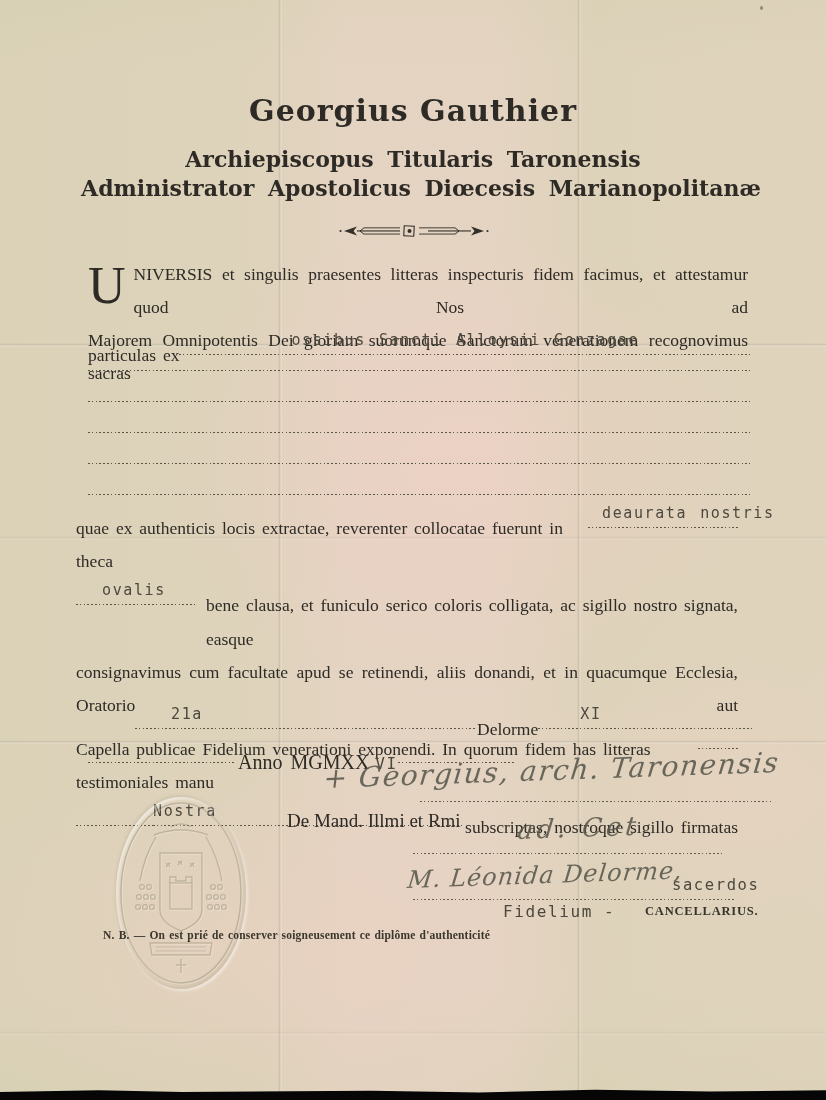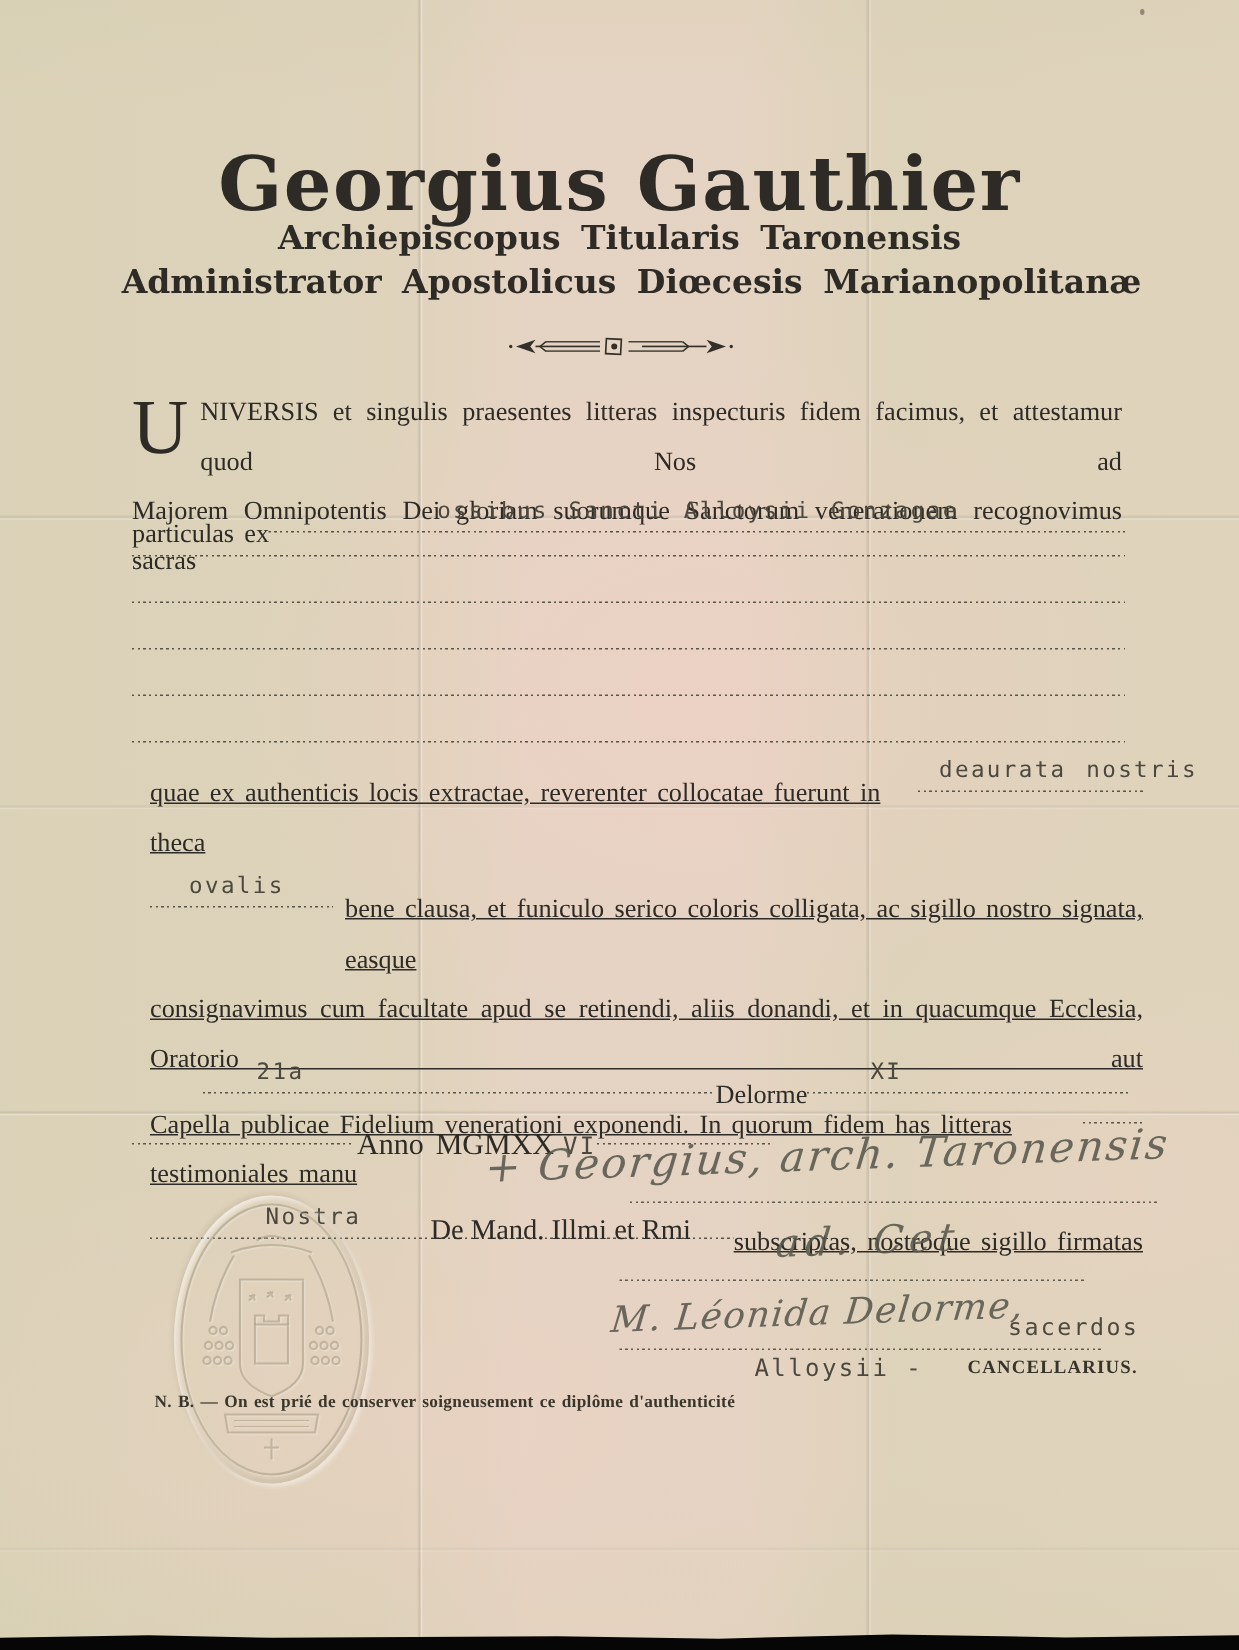--- a/index.html
+++ b/index.html
@@ -15,39 +15,39 @@
     font-family:"Liberation Serif", serif;
     color:#2e2b26;
   }
   
   .fold-v{position:absolute;top:0;bottom:0;width:4px;pointer-events:none;
     background:linear-gradient(90deg, rgba(255,255,255,0) 0, rgba(118,108,86,.20) 45%, rgba(255,255,255,.30) 75%, rgba(255,255,255,0) 100%);}
   .fold-h{position:absolute;left:0;right:0;height:4px;pointer-events:none;
     background:linear-gradient(180deg, rgba(255,255,255,0) 0, rgba(118,108,86,.17) 45%, rgba(255,255,255,.28) 75%, rgba(255,255,255,0) 100%);}
   
   .hdr{position:absolute;left:0;right:0;text-align:center;}
-  .title{top:93px;font-size:50px;font-weight:bold;font-family:"DejaVu Serif",serif;letter-spacing:1px;}
+  .title{top:93px;font-size:30px;font-weight:bold;font-family:"DejaVu Serif",serif;letter-spacing:1px;}
   .sub1{top:146px;font-size:22px;font-weight:bold;font-family:"DejaVu Serif",serif;word-spacing:6px;}
   .sub2{top:175px;font-size:22px;font-weight:bold;font-family:"DejaVu Serif",serif;word-spacing:6px;padding-left:16px;}
   .ornament{position:absolute;top:222px;left:338px;width:152px;height:18px;}
   
   .dotbg{background-image:repeating-linear-gradient(90deg, rgba(64,62,50,.85) 0 1.6px, rgba(64,62,50,0) 1.6px 3.8px);
     background-size:100% 1.4px;background-repeat:no-repeat;background-position:0 calc(100% - 6px);}
   .blank{position:relative;}
   
   .body-line{font-size:17.5px;line-height:33px;word-spacing:2.5px;}
   .just{text-align:justify;text-align-last:justify;}
   .intro{position:absolute;left:88px;width:660px;top:258px;}
   .dropcap{float:left;font-size:52px;line-height:56px;padding-right:8px;font-family:"Liberation Serif",serif;}
   .row{display:flex;align-items:baseline;}
   .typed{font-family:"DejaVu Sans Mono",monospace;font-size:15px;color:#4c483e;letter-spacing:1.6px;white-space:nowrap;}
   .typed-in-blank{position:absolute;bottom:4px;}
   .ruled{position:absolute;left:88px;right:76px;top:347px;}
   .ruled > div{height:30.8px;}
-  .clauses{position:absolute;left:100px;width:662px;top:501px;text-decoration:underline;}
+  .clauses{position:absolute;left:76px;width:662px;top:501px;}
   .clauses .body-line{line-height:33.2px;}
   .dateline1{position:absolute;left:135px;right:74px;top:702px;}
   .dateline2{position:absolute;left:88px;top:736px;display:flex;align-items:baseline;}
   .anno{font-size:20px;word-spacing:3px;}
   
   .hand{font-family:"DejaVu Serif",serif;font-style:italic;color:rgba(88,86,76,.88);
     transform:rotate(-2deg) skewX(-8deg);transform-origin:left bottom;white-space:nowrap;}
   .sigline{position:absolute;height:2px;background-image:repeating-linear-gradient(90deg, rgba(64,62,50,.8) 0 1.6px, rgba(64,62,50,0) 1.6px 3.8px);background-size:100% 1.4px;background-repeat:no-repeat;background-position:0 0;}
   .printed{font-size:19px;}
   .caps{font-size:12.5px;letter-spacing:.8px;font-weight:bold;color:#38342c;}
@@ -164,21 +164,21 @@
   <div class="hand" style="position:absolute;left:322px;top:762px;font-size:28px;letter-spacing:1.5px;">+ Georgius, arch. Taronensis</div>
   <div class="sigline" style="left:420px;top:801px;width:352px;"></div>
 
   <div class="printed" style="position:absolute;left:287px;top:810px;">De Mand. Illmi et Rmi</div>
   <div class="hand" style="position:absolute;left:516px;top:815px;font-size:26px;letter-spacing:4px;">ad. Cet</div>
   <div class="sigline" style="left:413px;top:853px;width:310px;"></div>
 
   <div class="hand" style="position:absolute;left:406px;top:866px;font-size:24px;letter-spacing:1px;">M. Léonida Delorme,</div>
   <div class="typed" style="position:absolute;left:672px;top:876px;font-size:15.5px;">sacerdos</div>
   <div class="sigline" style="left:413px;top:899px;width:322px;"></div>
-  <div class="typed" style="position:absolute;left:503px;top:902px;font-size:16px;">Alloysii -</div>
+  <div class="typed" style="position:absolute;left:503px;top:902px;font-size:16px;">Fidelium -</div>
   <div class="caps" style="position:absolute;left:645px;top:904px;">CANCELLARIUS.</div>
 
   <div class="seal">
     <svg viewBox="0 0 130 192" width="130" height="192">
       <g fill="none" stroke="rgba(126,116,90,.34)" stroke-width="1.4">
         <ellipse cx="65" cy="96" rx="60" ry="90"></ellipse>
 
         <path d="M38 38 Q65 28 92 38"></path>
         <path d="M55 30 Q65 24 75 30"></path>
 

